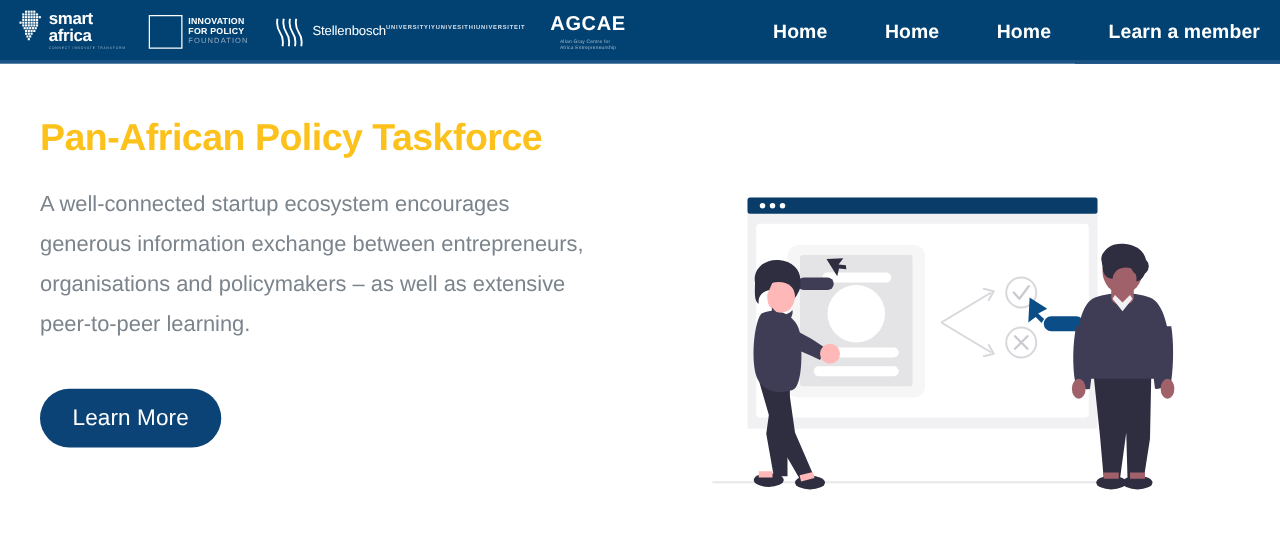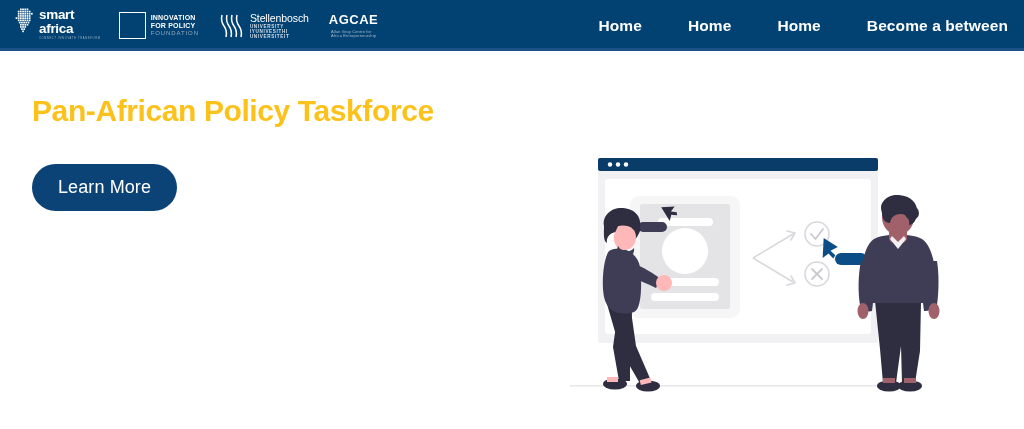--- a/index.html
+++ b/index.html
@@ -84,31 +84,31 @@
   .ifp-words { display: flex; flex-direction: column; line-height: 1.12; }
   .ifp-words span { color: #ffffff; font-weight: 700; font-size: 7px; letter-spacing: 0.2px; }
   .ifp-words .ifp-l3 { color: #95aabf; font-weight: 400; letter-spacing: 0.9px; font-size: 6px;}
 
   
   .logo-stell {
     display: flex; align-items: center; gap: 5px;
     padding: 0 10px;
   }
   .stell-mark { width: 26px; height: 28px; display: block; }
-  .stell-words { display: flex; flex-direction: column; line-height: 1.15; }
+  .stell-words { display: flex; flex-direction: row; line-height: 1.15; }
   .stell-name { color: #ffffff; font-size: 10.5px; font-weight: 400; letter-spacing: -0.1px; }
   .stell-sub { color: #d5dfe9; font-size: 4.6px; letter-spacing: 0.65px; font-weight: 700; }
 
   
   .logo-agcae {
     display: flex; flex-direction: column; justify-content: center;
     padding: 0 10px;
     line-height: 1.2;
   }
-  .agcae-name { color: #ffffff; font-size: 13px; font-weight: 700; letter-spacing: 0.5px; }
+  .agcae-name { color: #ffffff; font-size: 16px; font-weight: 700; letter-spacing: 0.5px; }
   .agcae-sub { color: #a9bccd; font-size: 3.9px; letter-spacing: 0.18px; margin-top: 2px; }
   .agcae-sub span { display:block; }
 
   
   .main-nav {
     margin-left: auto;
     display: flex;
     align-items: center;
     gap: 46px;
     padding-right: 16px;
@@ -274,28 +274,29 @@
         <span>Allan Gray Centre for</span>
         <span>Africa Entrepreneurship</span>
       </span>
     </div>
   </div>
 
   <nav class="main-nav">
     <a class="nav-link">Home</a>
     <a class="nav-link">Home</a>
     <a class="nav-link">Home</a>
-    <a class="nav-link">Become a between</a>
+    <a class="nav-link">Learn a member</a>
   </nav>
 </header>
 
 <section class="hero">
 
   <div class="hero-copy">
     <h1 class="hero-title">Pan-African Policy Taskforce</h1>
+    <p class="hero-body">A well-connected startup ecosystem encourages generous information exchange between entrepreneurs, organisations and policymakers – as well as extensive peer-to-peer learning.</p>
     <button class="hero-cta">Learn More</button>
   </div>
 
   <div class="hero-art">
     <svg viewBox="0 0 464 265" xmlns="http://www.w3.org/2000/svg">
 
       <rect x="10" y="244" width="340" height="1.6" fill="#e8e8ea"></rect>
 
       <g>
         <rect x="38" y="17" width="280" height="185" rx="2" fill="#f1f1f3"></rect>

